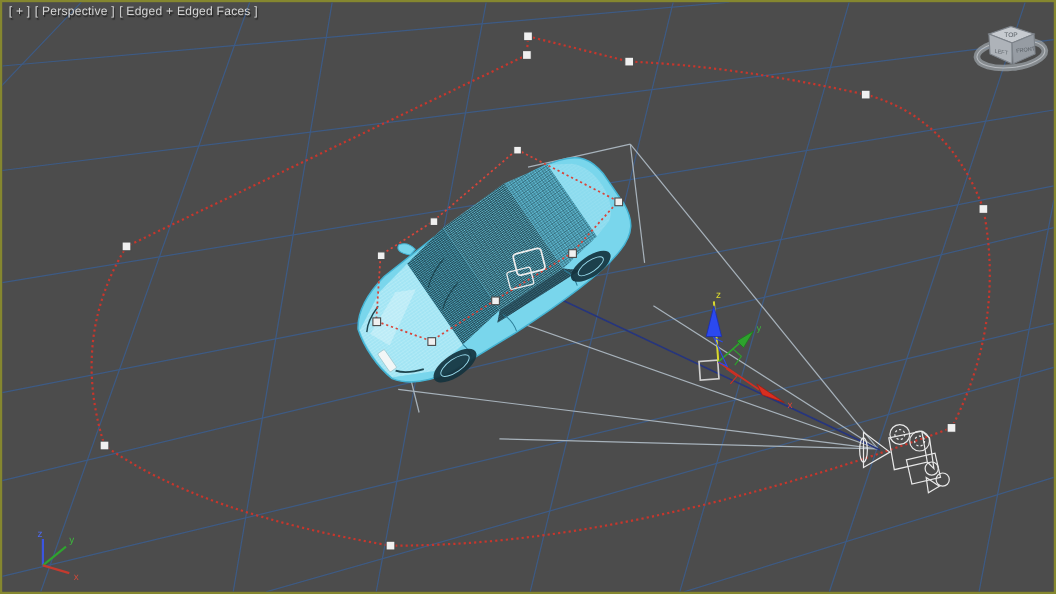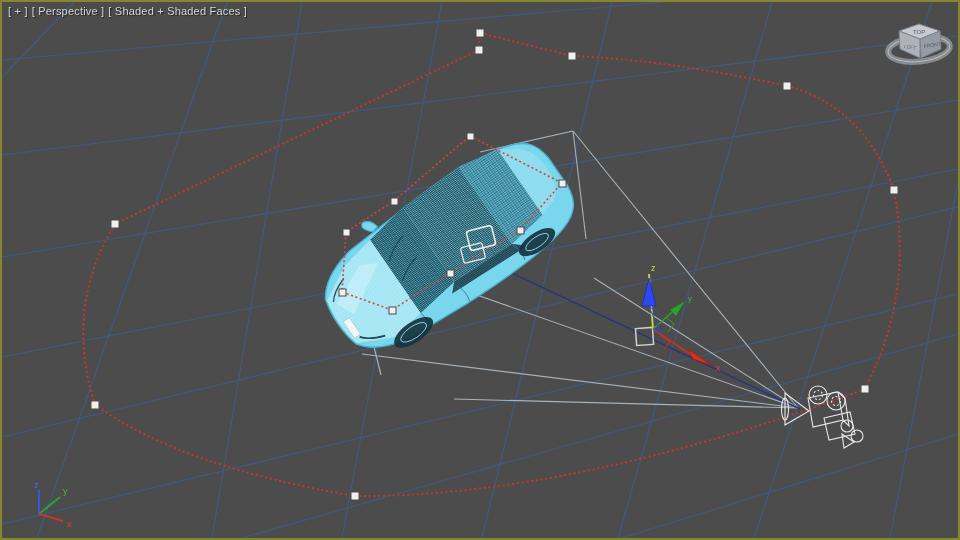--- a/index.html
+++ b/index.html
@@ -19,21 +19,21 @@
   svg text{font-family:"Liberation Sans",sans-serif;}
 </style>
 </head>
 <body>
 
 <div id="viewport">
 
   <div id="vp-label">
     <span>[ + ]</span>
     <span>[ Perspective ]</span>
-    <span>[ Shaded + Shaded Faces ]</span>
+    <span>[ Edged + Edged Faces ]</span>
   </div>
 
   <svg id="scene" width="956" height="536" viewBox="0 0 956 536">
     <defs>
       <pattern id="meshDark" width="5" height="4" patternUnits="userSpaceOnUse">
         <path d="M0 0.5 H5 M0 2.5 H5" stroke="#1d3c46" stroke-width="0.9"></path>
         <path d="M1.2 0 V4 M3.6 0 V4" stroke="#1d3c46" stroke-width="0.6"></path>
       </pattern>
       <pattern id="meshMid" width="6" height="5" patternUnits="userSpaceOnUse">
         <path d="M0 1 H6 M0 3.5 H6" stroke="#27525e" stroke-width="0.7"></path>

